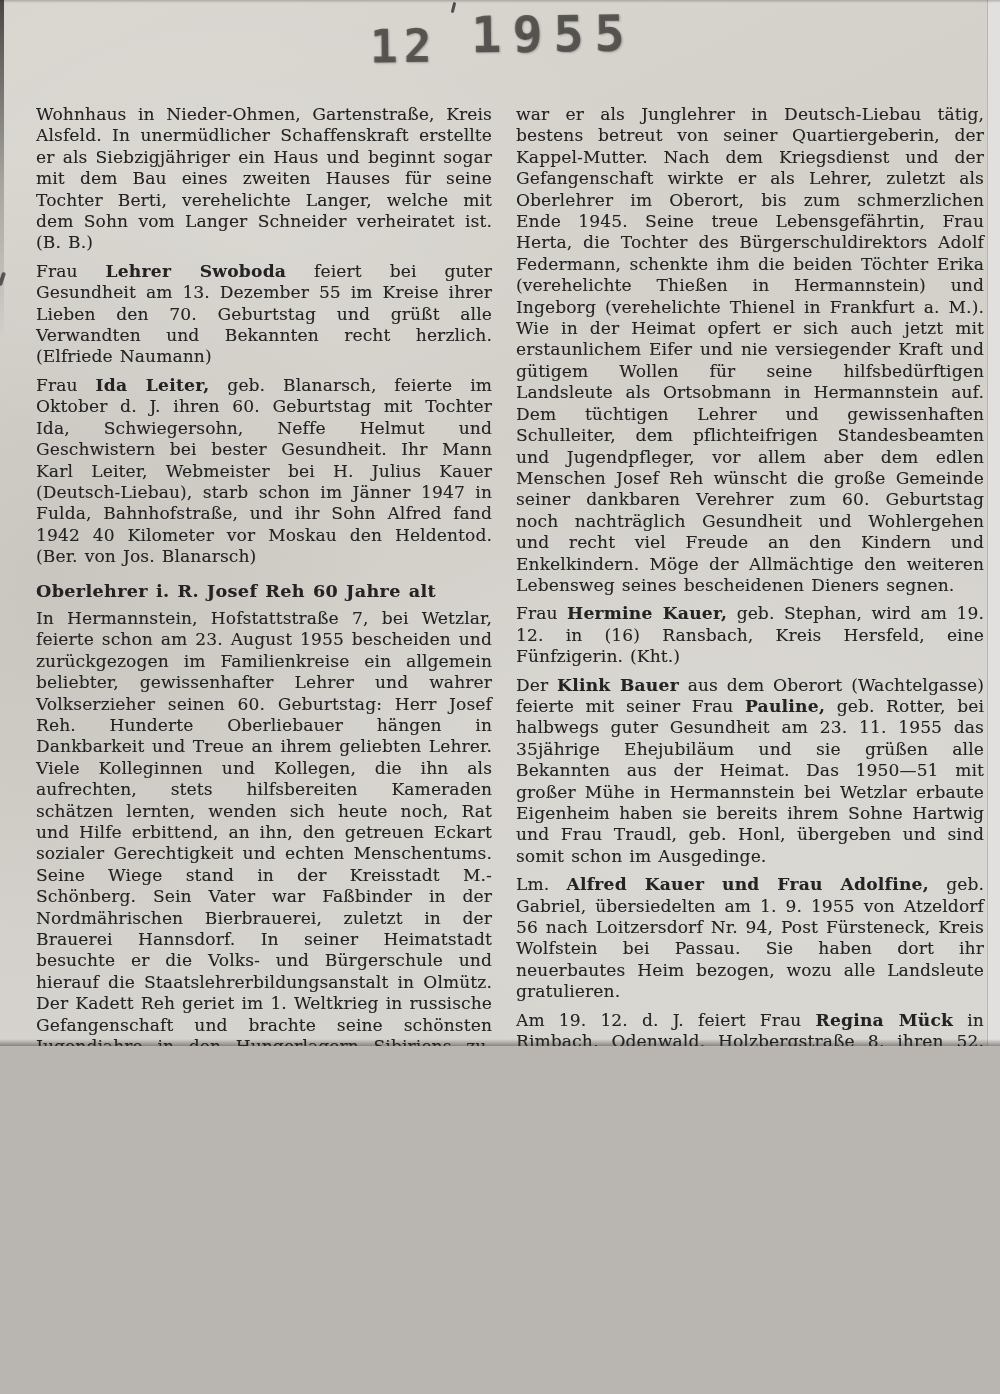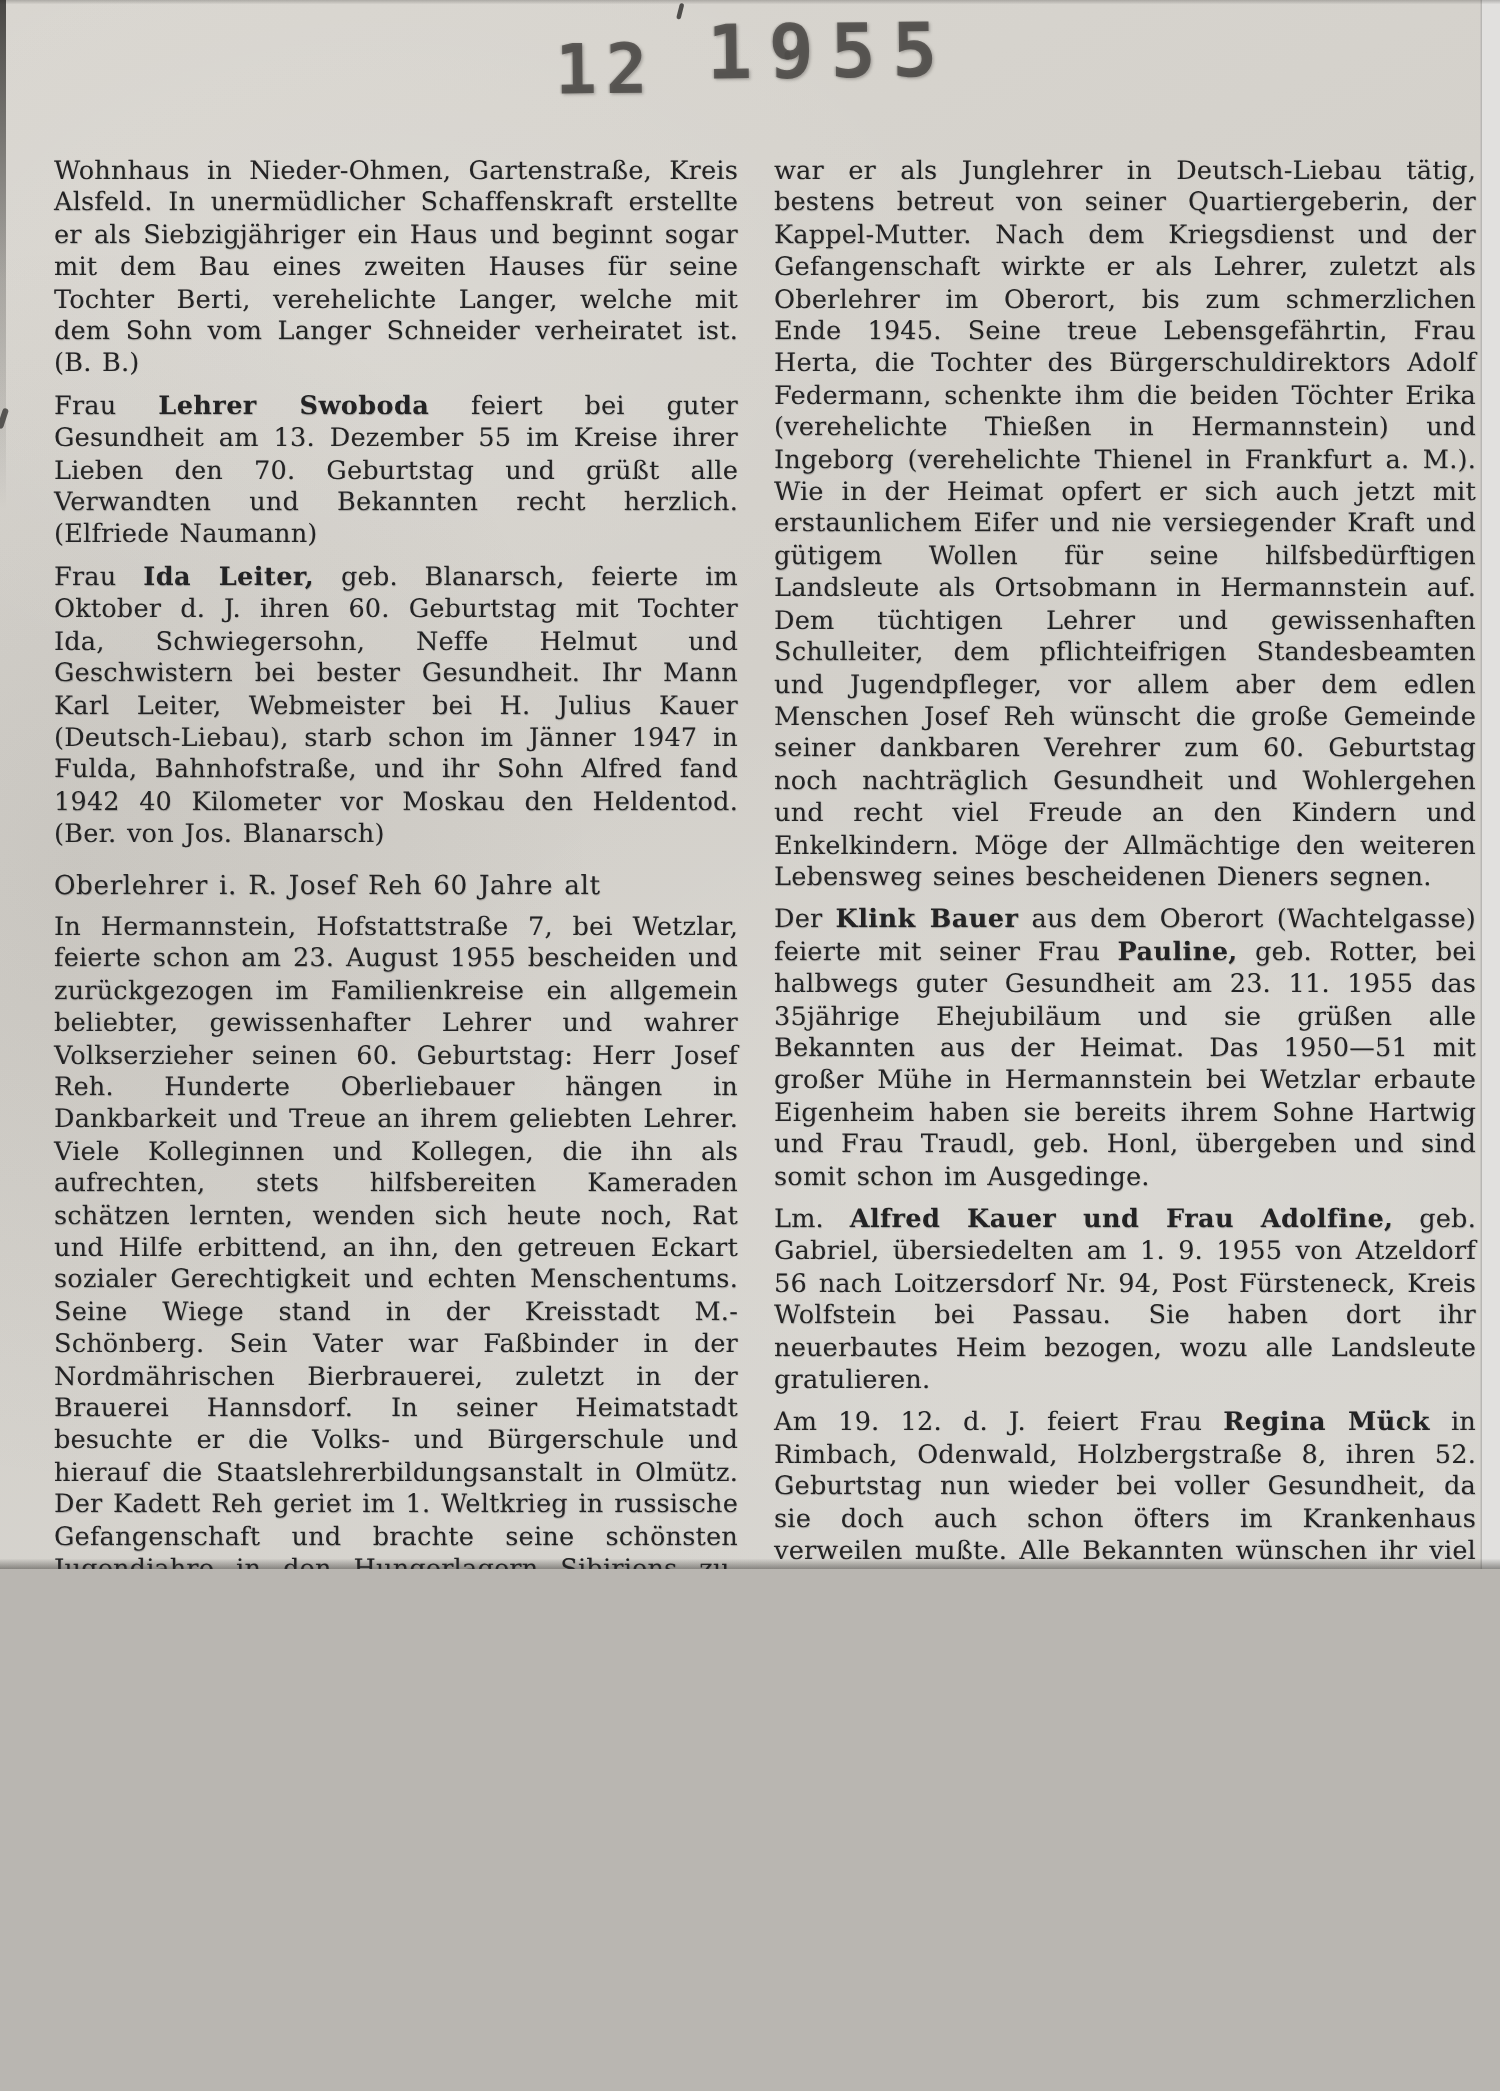--- a/index.html
+++ b/index.html
@@ -53,21 +53,21 @@
     text-shadow:0.3px 0.4px 0.6px rgba(30,30,32,0.28);
     margin-top:24px;
   }
   .col{text-align:justify;hyphens:auto;-webkit-hyphens:auto;word-spacing:1.5px;letter-spacing:0.15px;}
   .col-left{width:456px;}
   .col-right{width:468px;}
   .col p{margin:0 0 7px 0;}
   .col p:last-child{margin-bottom:0;}
   b.bname{font-weight:bold;letter-spacing:0.3px;}
   h2.art-head{
-    font-size:17.5px;line-height:21.4px;font-weight:normal;
+    font-size:17.5px;line-height:21.4px;font-weight:bold;
     margin:13px 0 6px 0;text-align:left;letter-spacing:0.4px;
   }
   h2.sect-head{
     font-size:18px;line-height:21.4px;font-weight:bold;
     margin:13px 0 6px 0;text-align:left;letter-spacing:0.8px;
   }
   .page-num{
     position:absolute;top:1316px;right:30px;
     font-size:20px;font-weight:bold;color:#1e1e1f;
     text-shadow:0.3px 0.4px 0.6px rgba(30,30,32,0.3);
@@ -100,20 +100,21 @@
       <p><span>Frau </span><b class="bname">Ida Leiter,</b><span> geb. Blanarsch, feierte im Oktober d. J. ihren 60. Geburtstag mit Tochter Ida, Schwiegersohn, Neffe Helmut und Geschwistern bei bester Gesundheit. Ihr Mann Karl Leiter, Webmeister bei H. Julius Kauer (Deutsch-Liebau), starb schon im Jänner 1947 in Fulda, Bahnhofstraße, und ihr Sohn Alfred fand 1942 40 Kilometer vor Moskau den Heldentod. (Ber. von Jos. Blanarsch)</span></p>
 
       <h2 class="art-head">Oberlehrer i. R. Josef Reh 60 Jahre alt</h2>
 
       <p><span>In Hermannstein, Hofstattstraße 7, bei Wetzlar, feierte schon am 23. August 1955 bescheiden und zurückgezogen im Familienkreise ein allgemein beliebter, gewissenhafter Lehrer und wahrer Volkserzieher seinen 60. Geburtstag: Herr Josef Reh. Hunderte Oberliebauer hängen in Dankbarkeit und Treue an ihrem geliebten Lehrer. Viele Kolleginnen und Kollegen, die ihn als aufrechten, stets hilfsbereiten Kameraden schätzen lernten, wenden sich heute noch, Rat und Hilfe erbittend, an ihn, den getreuen Eckart sozialer Gerechtigkeit und echten Menschentums. Seine Wiege stand in der Kreisstadt M.-Schönberg. Sein Vater war Faßbinder in der Nordmährischen Bierbrauerei, zuletzt in der Brauerei Hannsdorf. In seiner Heimatstadt besuchte er die Volks- und Bürgerschule und hierauf die Staatslehrerbildungsanstalt in Olmütz. Der Kadett Reh geriet im 1. Weltkrieg in russische Gefangenschaft und brachte seine schönsten Jugendjahre in den Hungerlagern Sibiriens zu. Von Wladiwostok brachte ihn ein Frachter über den Panamakanal und Gibraltar nach Triest. Eine Weiterfahrt mit dem Eisenbahnzug schloß die Reise um die Welt in seiner Heimatstadt, wo er von seiner liebevollen Mutter wieder aufgepappelt wurde. Schon vor seiner Einberufung</span></p>
     </div>
 
     <div class="col col-right">
       <p><span>war er als Junglehrer in Deutsch-Liebau tätig, bestens betreut von seiner Quartiergeberin, der Kappel-Mutter. Nach dem Kriegsdienst und der Gefangenschaft wirkte er als Lehrer, zuletzt als Oberlehrer im Oberort, bis zum schmerzlichen Ende 1945. Seine treue Lebensgefährtin, Frau Herta, die Tochter des Bürgerschuldirektors Adolf Federmann, schenkte ihm die beiden Töchter Erika (verehelichte Thießen in Hermannstein) und Ingeborg (verehelichte Thienel in Frankfurt a. M.). Wie in der Heimat opfert er sich auch jetzt mit erstaunlichem Eifer und nie versiegender Kraft und gütigem Wollen für seine hilfsbedürftigen Landsleute als Ortsobmann in Hermannstein auf. Dem tüchtigen Lehrer und gewissenhaften Schulleiter, dem pflichteifrigen Standesbeamten und Jugendpfleger, vor allem aber dem edlen Menschen Josef Reh wünscht die große Gemeinde seiner dankbaren Verehrer zum 60. Geburtstag noch nachträglich Gesundheit und Wohlergehen und recht viel Freude an den Kindern und Enkelkindern. Möge der Allmächtige den weiteren Lebensweg seines bescheidenen Dieners segnen.</span></p>
 
+      <p><span>Frau </span><b class="bname">Hermine Kauer,</b><span> geb. Stephan, wird am 19. 12. in (16) Ransbach, Kreis Hersfeld, eine Fünfzigerin. (Kht.)</span></p>
 
       <p><span>Der </span><b class="bname">Klink Bauer</b><span> aus dem Oberort (Wachtelgasse) feierte mit seiner Frau </span><b class="bname">Pauline,</b><span> geb. Rotter, bei halbwegs guter Gesundheit am 23. 11. 1955 das 35jährige Ehejubiläum und sie grüßen alle Bekannten aus der Heimat. Das 1950—51 mit großer Mühe in Hermannstein bei Wetzlar erbaute Eigenheim haben sie bereits ihrem Sohne Hartwig und Frau Traudl, geb. Honl, übergeben und sind somit schon im Ausgedinge.</span></p>
 
       <p><span>Lm. </span><b class="bname">Alfred Kauer und Frau Adolfine,</b><span> geb. Gabriel, übersiedelten am 1. 9. 1955 von Atzeldorf 56 nach Loitzersdorf Nr. 94, Post Fürsteneck, Kreis Wolfstein bei Passau. Sie haben dort ihr neuerbautes Heim bezogen, wozu alle Landsleute gratulieren.</span></p>
 
 
       <p><span>Am 19. 12. d. J. feiert Frau </span><b class="bname">Regina Mück</b><span> in Rimbach, Odenwald, Holzbergstraße 8, ihren 52. Geburtstag nun wieder bei voller Gesundheit, da sie doch auch schon öfters im Krankenhaus verweilen mußte. Alle Bekannten wünschen ihr viel Glück und Segen und ein langes Leben. So lang, wie</span></p>
     </div>
 
   </div>

